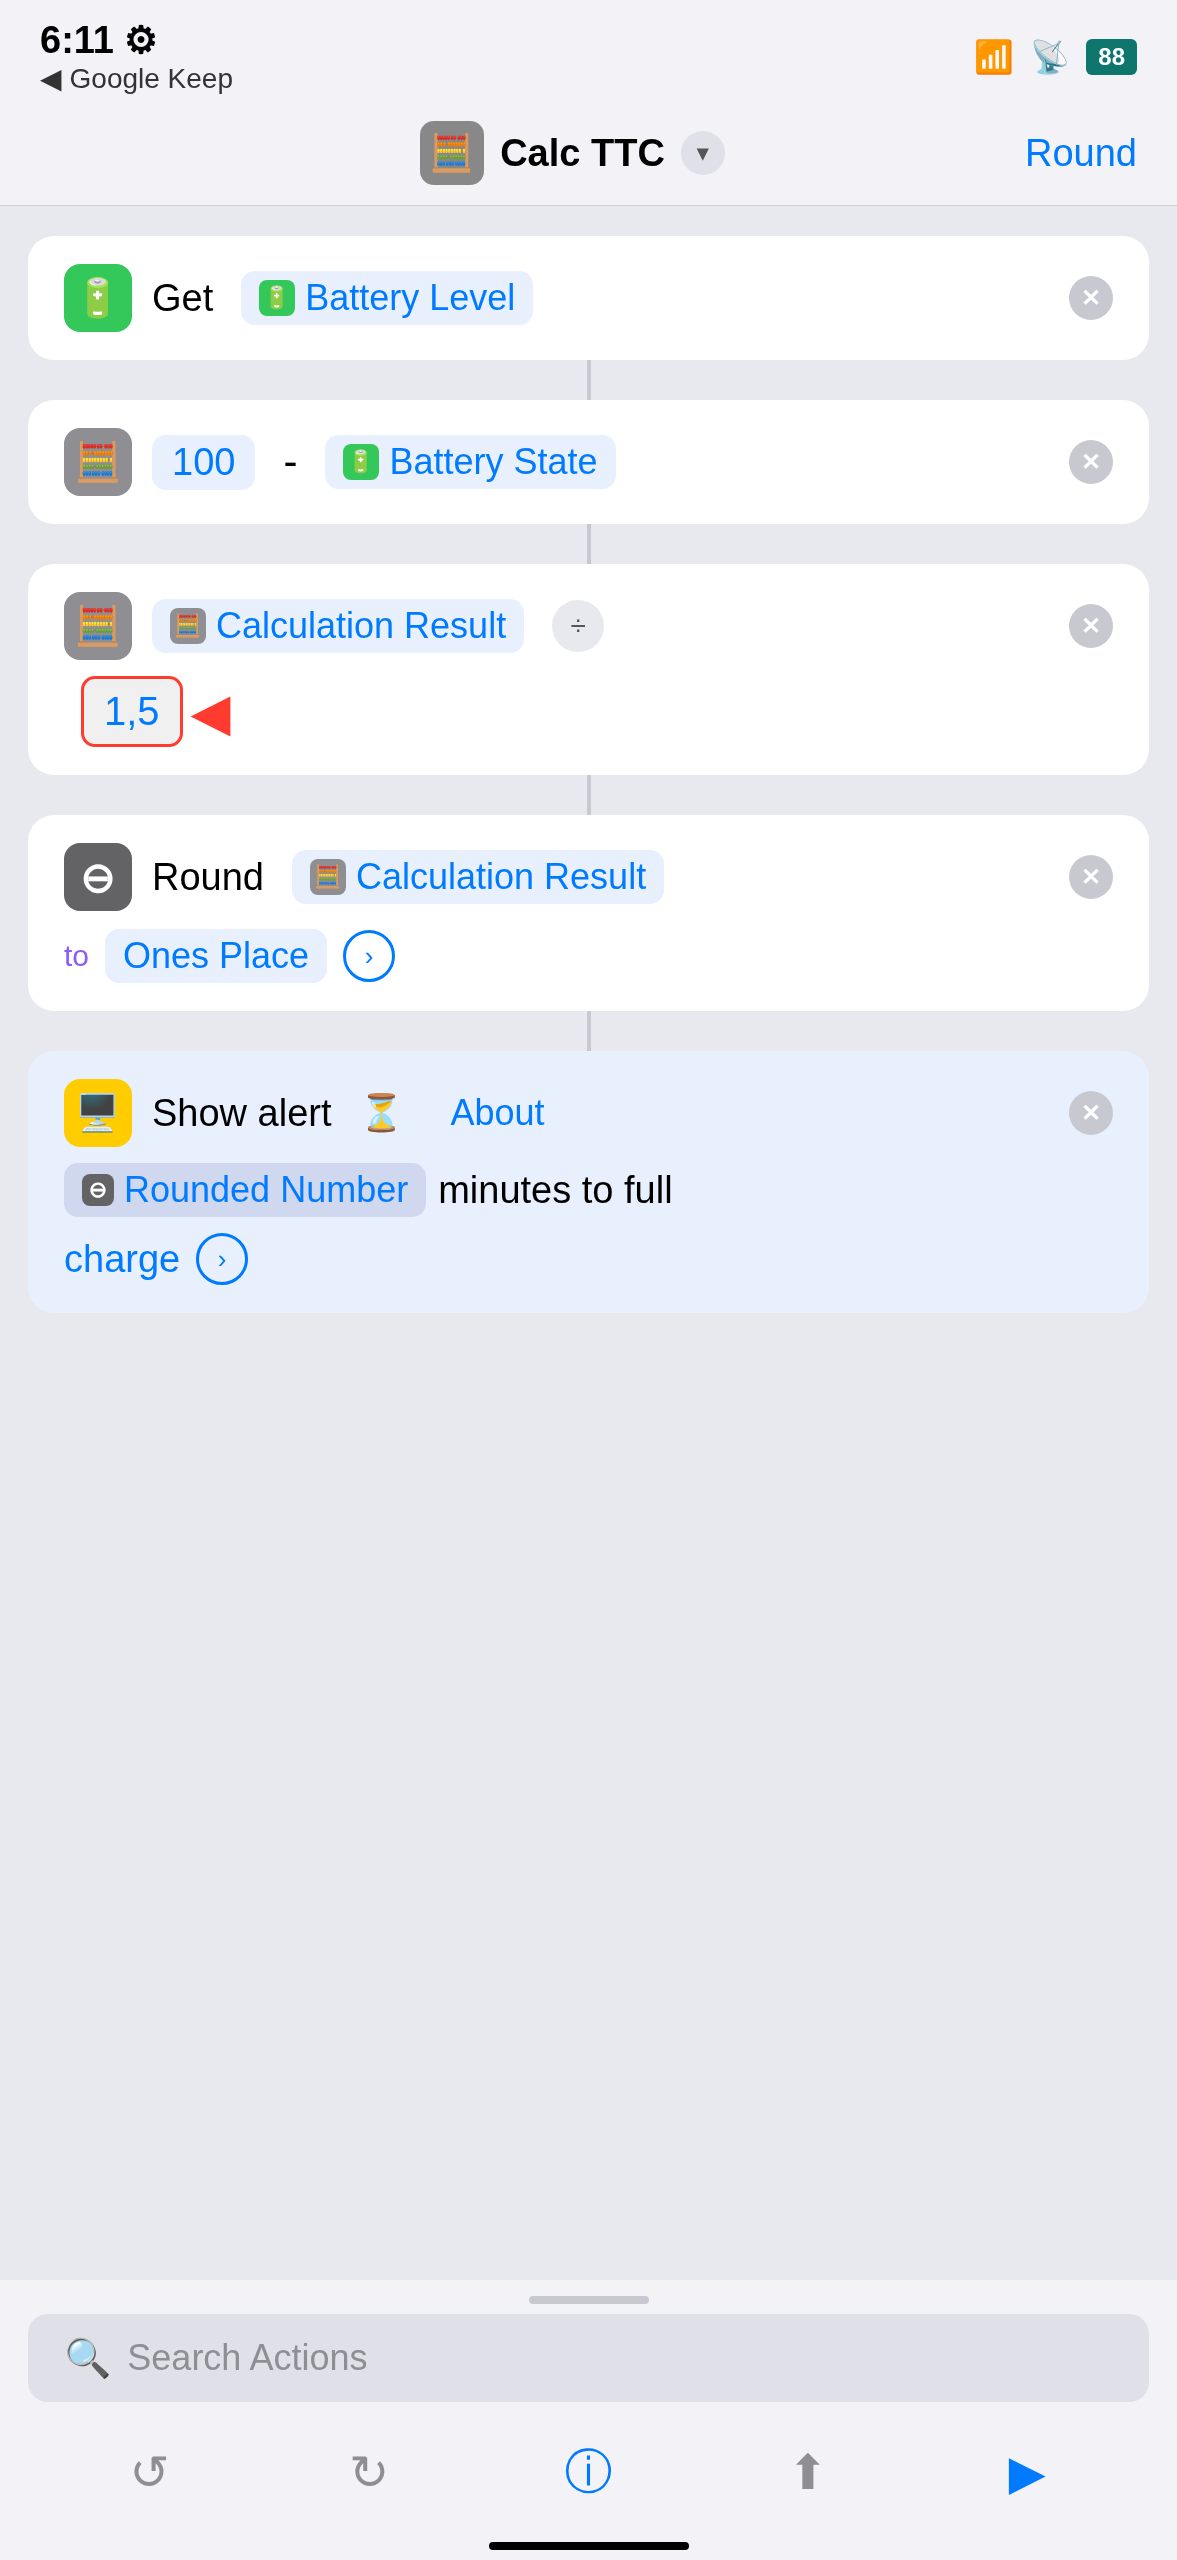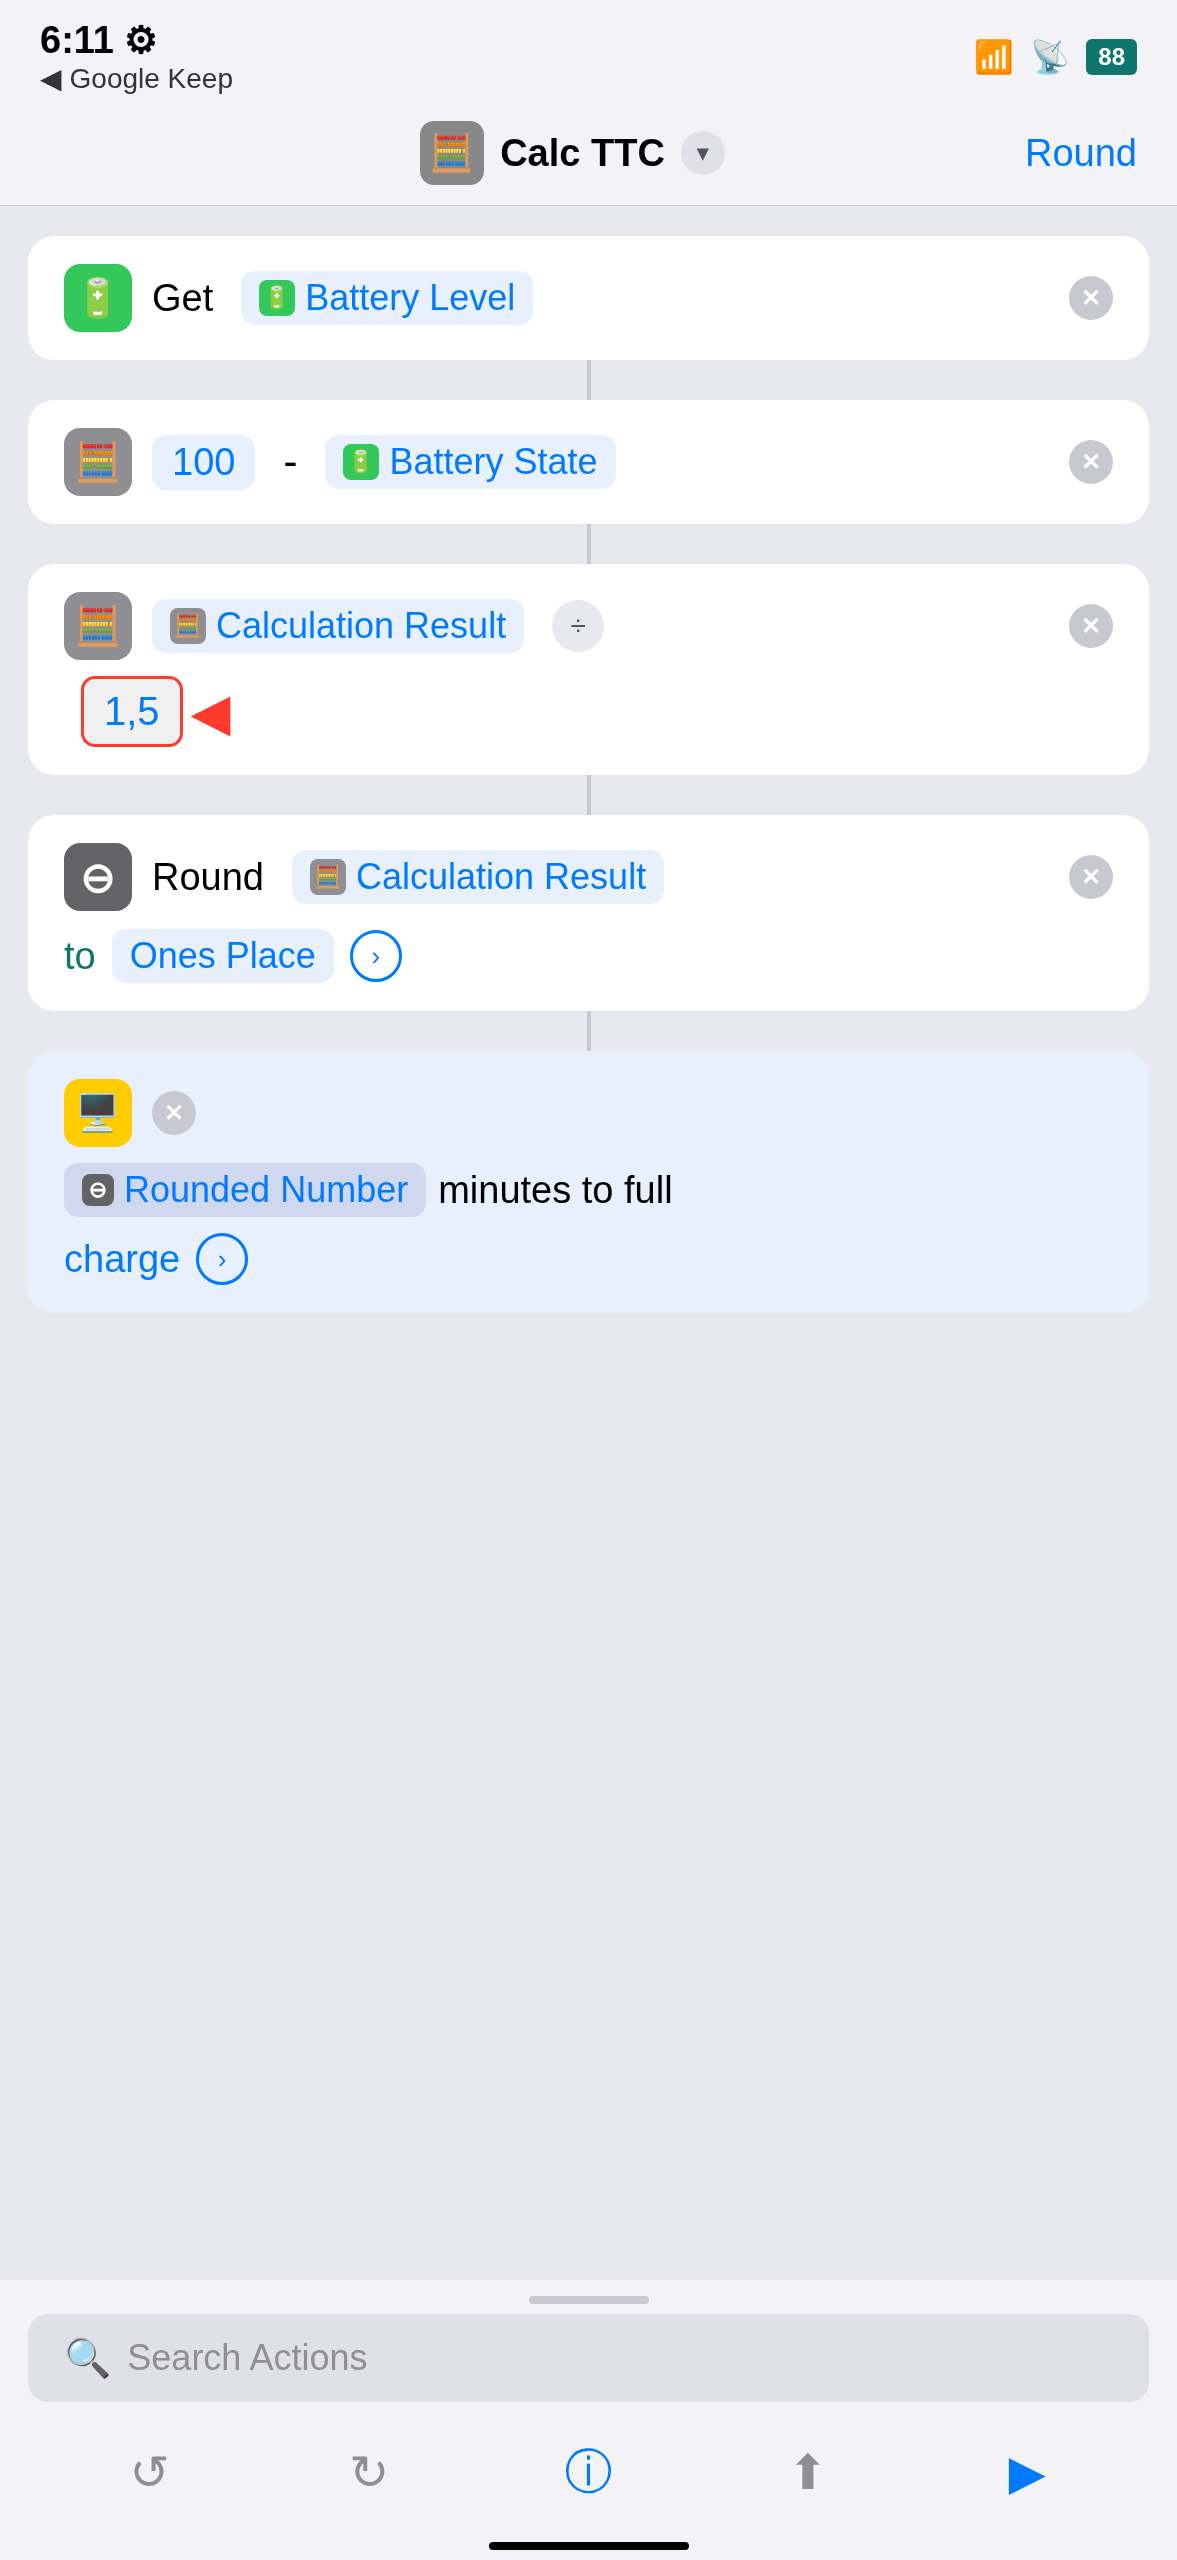--- a/index.html
+++ b/index.html
@@ -274,23 +274,23 @@
       align-items: center;
       gap: 20px;
     }
     .round-row2 {
       display: flex;
       align-items: center;
       gap: 16px;
       margin-top: 18px;
     }
     .to-label {
-      font-size: 38px;
-      font-weight: 500;
-      color: #0f766e;
+      font-size: 30px;
+      font-weight: 500;
+      color: #8b5cf6;
     }
     .chevron-circle {
       width: 52px;
       height: 52px;
       border-radius: 50%;
       border: 3px solid #007aff;
       display: flex;
       align-items: center;
       justify-content: center;
       color: #007aff;
@@ -516,20 +516,27 @@
       </div>
       <div class="chevron-circle">›</div>
     </div>
   </div>
 
   <div class="connector-line"></div>
 
   <div class="alert-card">
     <div class="alert-row1">
       <div class="action-icon yellow" style="font-size:36px;">🖥️</div>
+      <div class="action-text">
+        <span class="action-label">Show alert</span>
+        <span style="font-size:36px;">⏳</span>
+        <div class="action-token">
+          <span>About</span>
+        </div>
+      </div>
       <div class="close-btn">✕</div>
     </div>
     <div class="alert-row2">
       <div class="action-token" style="background:#d0d8f0;">
         <div style="width:32px;height:32px;background:#636366;border-radius:8px;display:flex;align-items:center;justify-content:center;color:#fff;font-size:22px;font-weight:700;">⊖</div>
         <span>Rounded Number</span>
       </div>
       <span class="minutes-text">minutes to full</span>
     </div>
     <div style="display:flex;align-items:center;gap:16px;margin-top:16px;">

